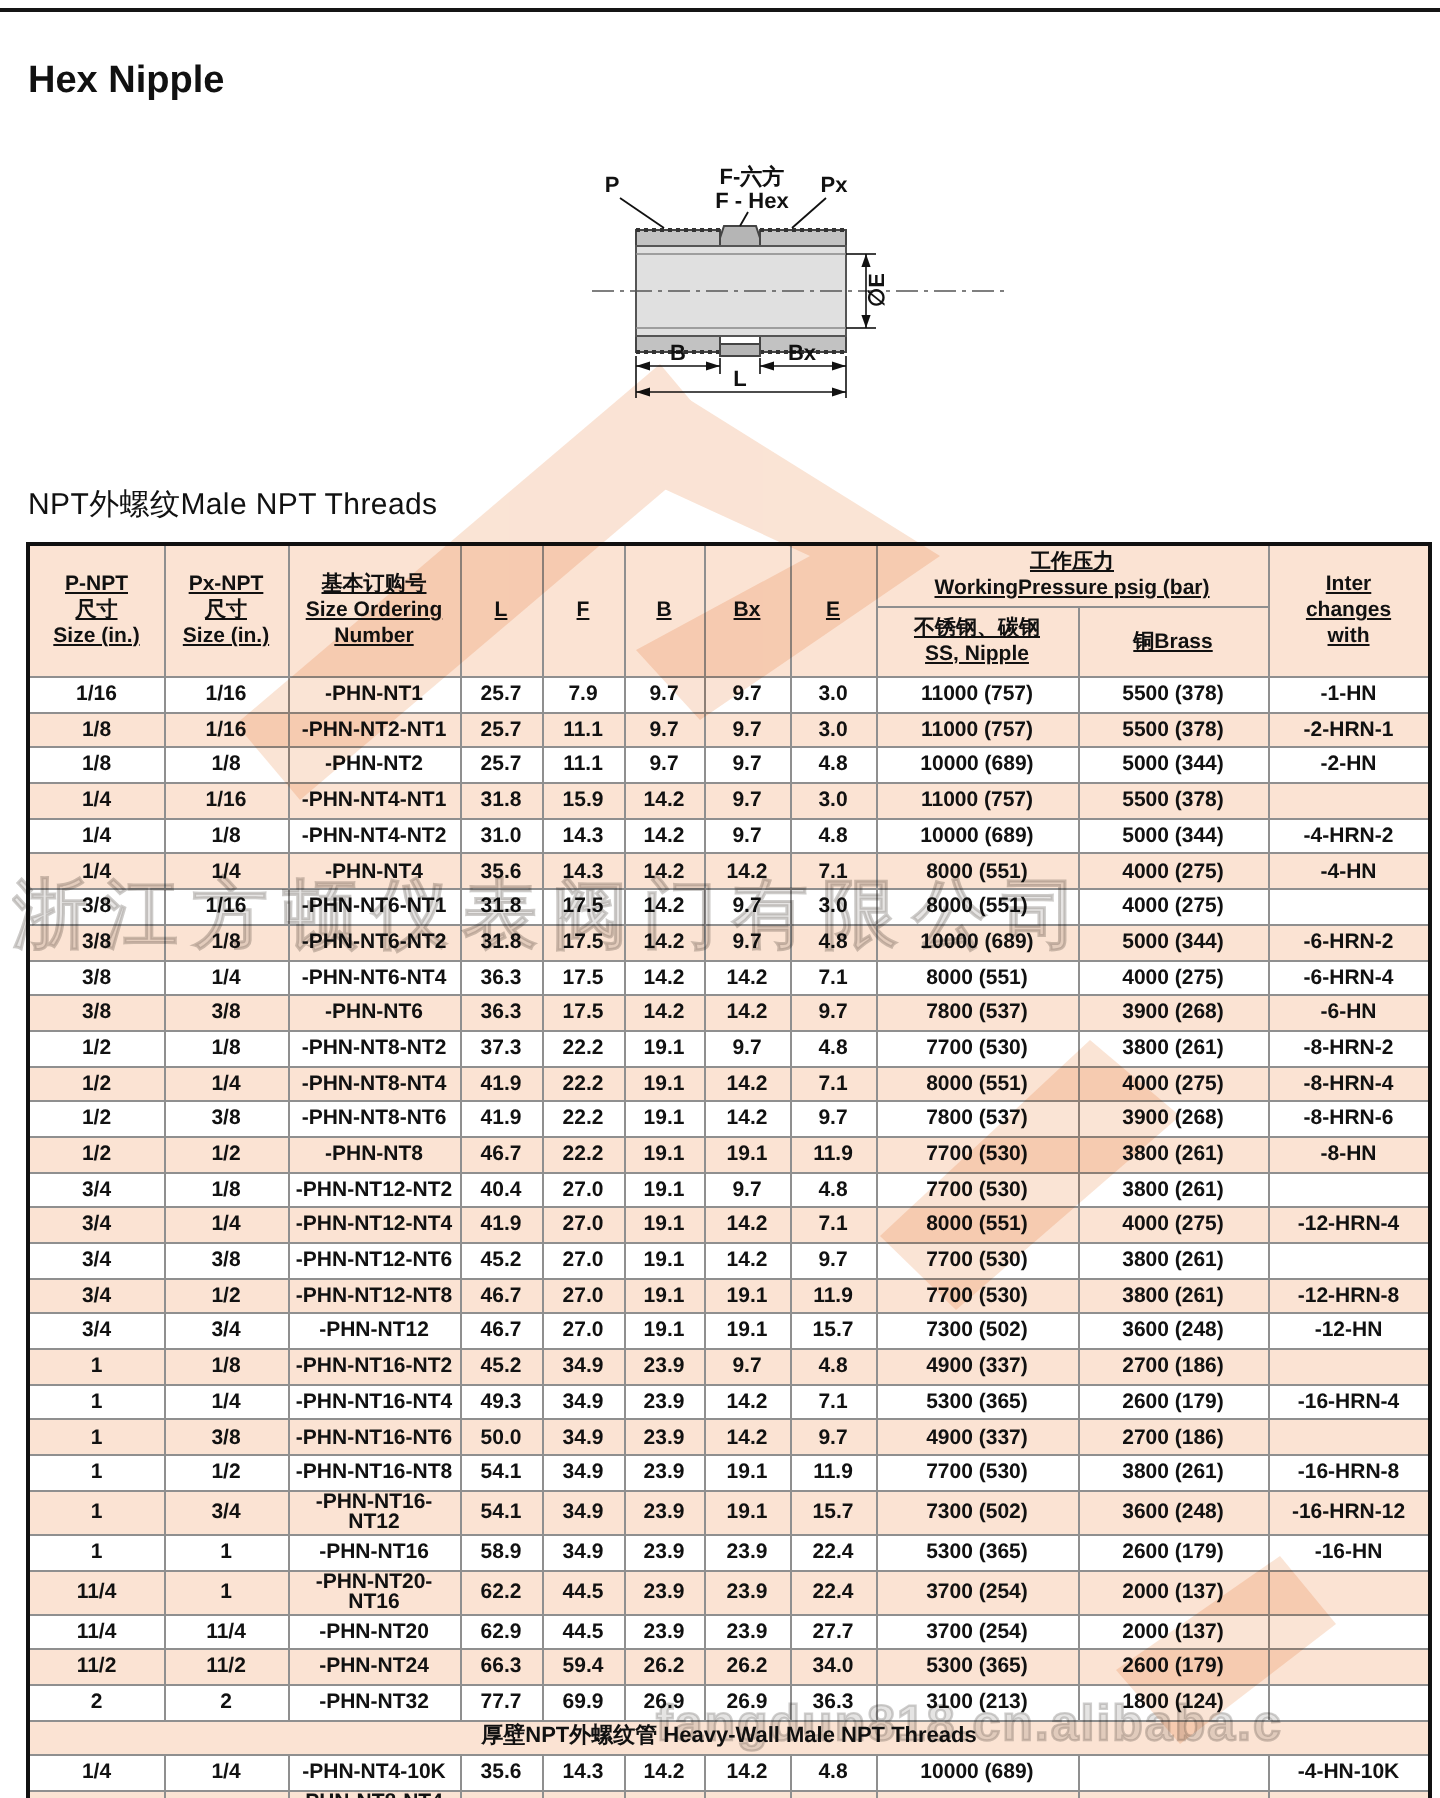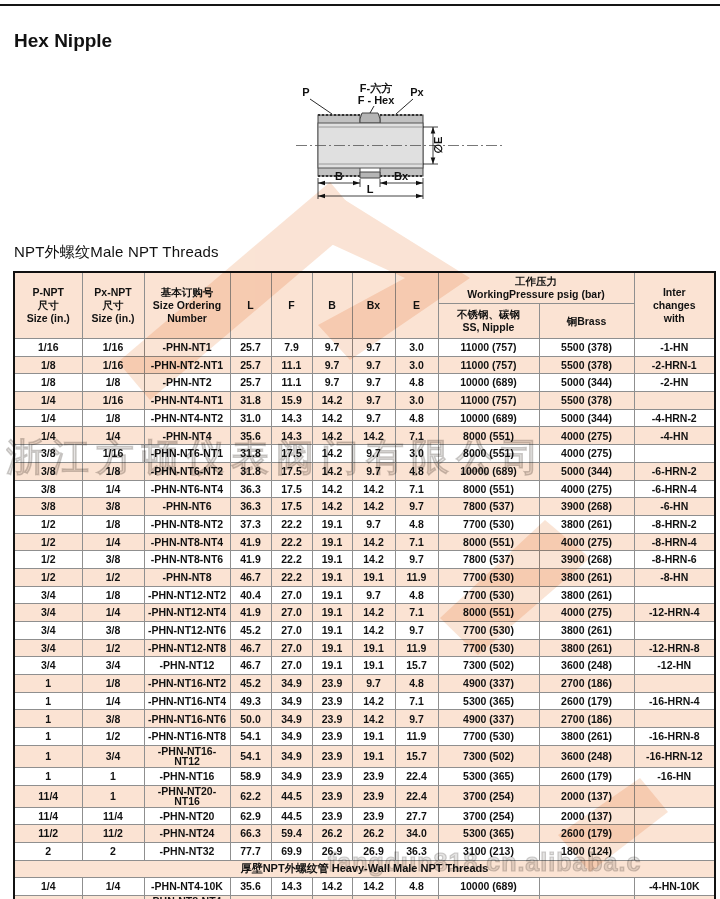--- a/index.html
+++ b/index.html
@@ -15,21 +15,21 @@
 
   
   table.spec {
     position:absolute; left:13px; top:271px; width:701px;
     border-collapse:collapse; table-layout:fixed; z-index:2;
   }
   table.spec, table.spec th, table.spec td { border:1px solid #8f8f8f; }
   table.spec { border:2px solid #111; }
   table.spec thead th {
     background:#fbe3d3; font-size:10.5px; font-weight:bold; text-align:center;
-    vertical-align:middle; white-space:pre-line; line-height:1.22; padding:2px 0;
+    vertical-align:middle; white-space:pre-line; line-height:1.22; padding:2px 0;text-decoration:underline;
   }
   table.spec thead tr.h1 th { height:26px; }
   table.spec thead tr.h2 th { height:30px; }
   table.spec td {
     height:16.7px; padding:0 1px; font-size:10.5px; font-weight:bold;
     text-align:center; vertical-align:middle; line-height:1; background:#fff;
   }
   table.spec tr.stripe td { background:#fbe3d3; }
   table.spec td.section-cell {
     background:#fbe3d3; font-size:11px; font-weight:bold; height:16.7px;margin-top:40px;

